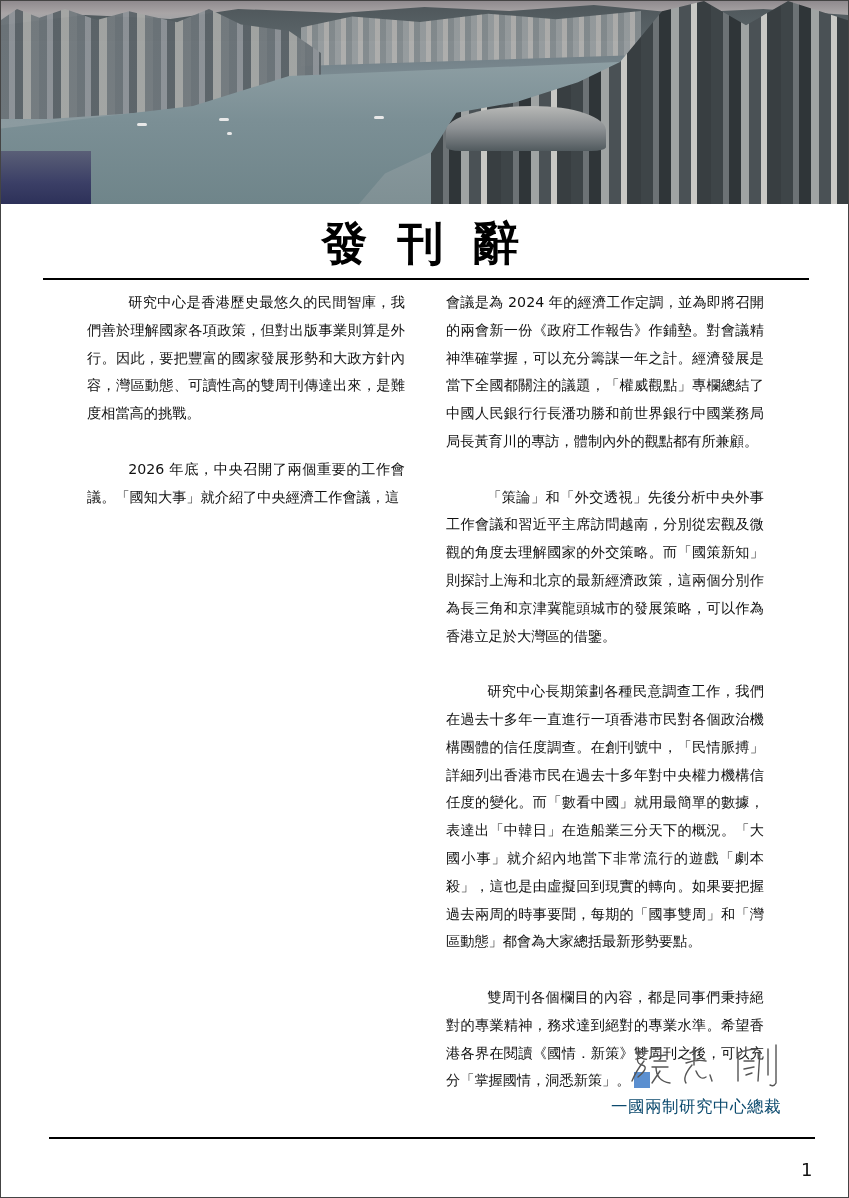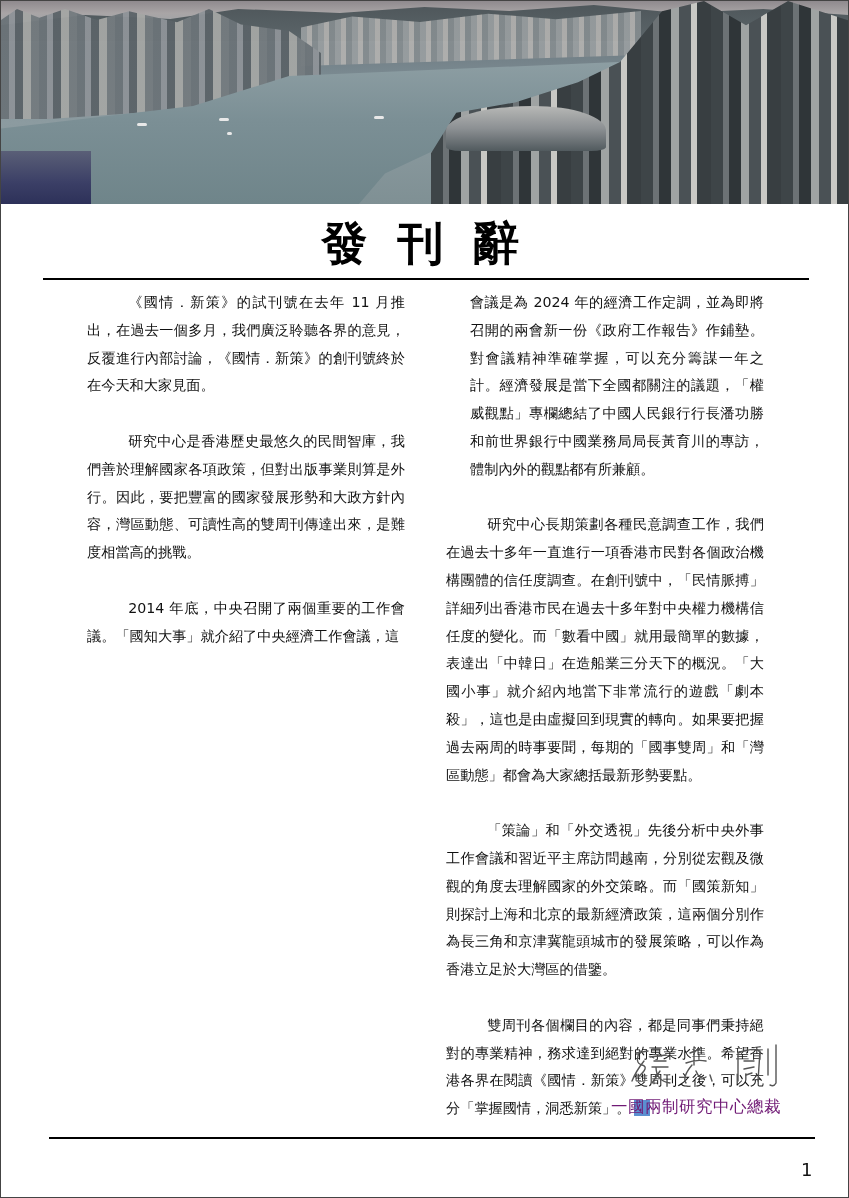--- a/index.html
+++ b/index.html
@@ -40,26 +40,26 @@
   .rule { position: absolute; height: 2px; background: #000; }
   .rule.top { left: 42px; width: 766px; top: 277px; }
   .rule.bottom { left: 48px; width: 766px; top: 1136px; }
 
   
   .col { position: absolute; top: 288px; width: 318px; font-size: 14.2px; line-height: 27.8px;
          color: #111; text-align: justify; }
   .col.left { left: 86px; }
   .col.right { left: 445px; }
   .col p { margin: 0 0 27.8px 0; text-indent: 2.9em; }
-  .col p.cont { text-indent: 0; margin-left: 24px; }
+  .col p.cont { text-indent: 0; }
   .endmark { display: inline-block; width: 16px; height: 16px; background: #5b8fd0; vertical-align: -3px; margin-left: 4px; }
 
   
   .signature { position: absolute; left: 625px; top: 1040px; width: 160px; height: 50px; }
-  .sig-title { position: absolute; left: 610px; top: 1095px; font-size: 16.5px; color: #701a75; letter-spacing: 0.5px; }
+  .sig-title { position: absolute; left: 610px; top: 1095px; font-size: 16.5px; color: #0c4a6e; letter-spacing: 0.5px; }
 
   .page-number { position: absolute; left: 800px; top: 1158px; font-size: 18px; color: #111; }
 </style>
 </head>
 <body>
 
 <div class="page">
 
   <div class="hero">
     <div class="hills"></div>
@@ -72,29 +72,28 @@
     <div class="boat" style="left:218px;top:117px;"></div>
     <div class="boat" style="left:373px;top:115px;"></div>
     <div class="boat" style="left:136px;top:122px;"></div>
     <div class="boat" style="left:226px;top:131px;width:5px;"></div>
   </div>
 
   <div class="title">發刊辭</div>
   <div class="rule top"></div>
 
   <div class="col left">
-    <p>《國情．新策》的試刊號在去年 11 月推出，在過去一個多月，我們廣泛聆聽各界的意見，反覆進行內部討論，《國情．新策》的創刊號終於在今天和大家見面。</p>
     <p>研究中心是香港歷史最悠久的民間智庫，我們善於理解國家各項政策，但對出版事業則算是外行。因此，要把豐富的國家發展形勢和大政方針內容，灣區動態、可讀性高的雙周刊傳達出來，是難度相當高的挑戰。</p>
-    <p>2014 年底，中央召開了兩個重要的工作會議。「國知大事」就介紹了中央經濟工作會議，這</p>
+    <p>2026 年底，中央召開了兩個重要的工作會議。「國知大事」就介紹了中央經濟工作會議，這</p>
   </div>
 
   <div class="col right">
     <p class="cont">會議是為 2024 年的經濟工作定調，並為即將召開的兩會新一份《政府工作報告》作鋪墊。對會議精神準確掌握，可以充分籌謀一年之計。經濟發展是當下全國都關注的議題，「權威觀點」專欄總結了中國人民銀行行長潘功勝和前世界銀行中國業務局局長黃育川的專訪，體制內外的觀點都有所兼顧。</p>
+    <p>「策論」和「外交透視」先後分析中央外事工作會議和習近平主席訪問越南，分別從宏觀及微觀的角度去理解國家的外交策略。而「國策新知」則探討上海和北京的最新經濟政策，這兩個分別作為長三角和京津冀龍頭城市的發展策略，可以作為香港立足於大灣區的借鑒。</p>
     <p>研究中心長期策劃各種民意調查工作，我們在過去十多年一直進行一項香港市民對各個政治機構團體的信任度調查。在創刊號中，「民情脈搏」詳細列出香港市民在過去十多年對中央權力機構信任度的變化。而「數看中國」就用最簡單的數據，表達出「中韓日」在造船業三分天下的概況。「大國小事」就介紹內地當下非常流行的遊戲「劇本殺」，這也是由虛擬回到現實的轉向。如果要把握過去兩周的時事要聞，每期的「國事雙周」和「灣區動態」都會為大家總括最新形勢要點。</p>
-    <p>「策論」和「外交透視」先後分析中央外事工作會議和習近平主席訪問越南，分別從宏觀及微觀的角度去理解國家的外交策略。而「國策新知」則探討上海和北京的最新經濟政策，這兩個分別作為長三角和京津冀龍頭城市的發展策略，可以作為香港立足於大灣區的借鑒。</p>
     <p><span>雙周刊各個欄目的內容，都是同事們秉持絕對的專業精神，務求達到絕對的專業水準。希望香港各界在閱讀《國情．新策》雙周刊之後，可以充分「掌握國情，洞悉新策」。</span><span class="endmark"></span></p>
   </div>
 
   <svg class="signature" viewBox="0 0 160 50" aria-label="張志剛">
     <g fill="none" stroke="#555" stroke-width="1.4" stroke-linecap="round">
       <path d="M10 12 L22 10 M14 10 Q8 22 16 24 Q24 26 12 36 M18 20 Q10 30 6 40 M26 8 L34 8 M24 16 L40 14 M28 20 L40 20 M26 26 L42 26 M30 26 Q30 40 44 42 M34 30 L26 42"></path>
       <path d="M64 12 L74 8 M68 6 L68 24 M60 22 Q70 18 80 20 M66 24 Q56 36 60 42 M70 30 Q74 40 80 36 M84 34 L86 40"></path>
       <path d="M112 12 L112 40 M112 12 Q128 6 134 10 L132 40 M118 20 L128 20 M118 28 L128 26 M120 34 L126 32 M142 8 L142 34 M150 4 L150 42 Q148 46 144 44"></path>
     </g>
   </svg>

